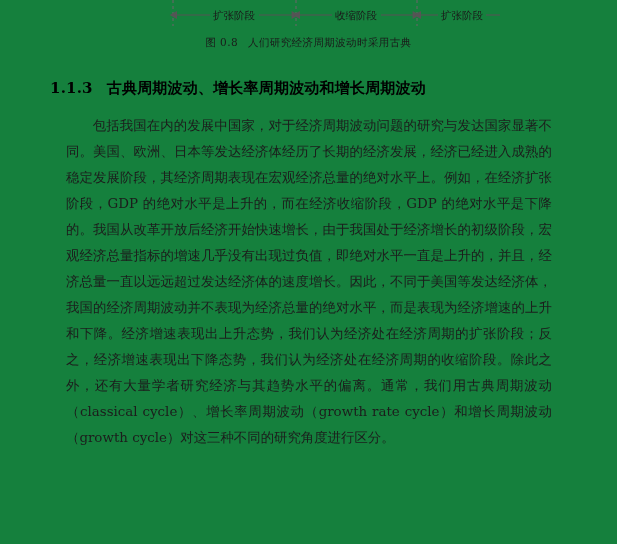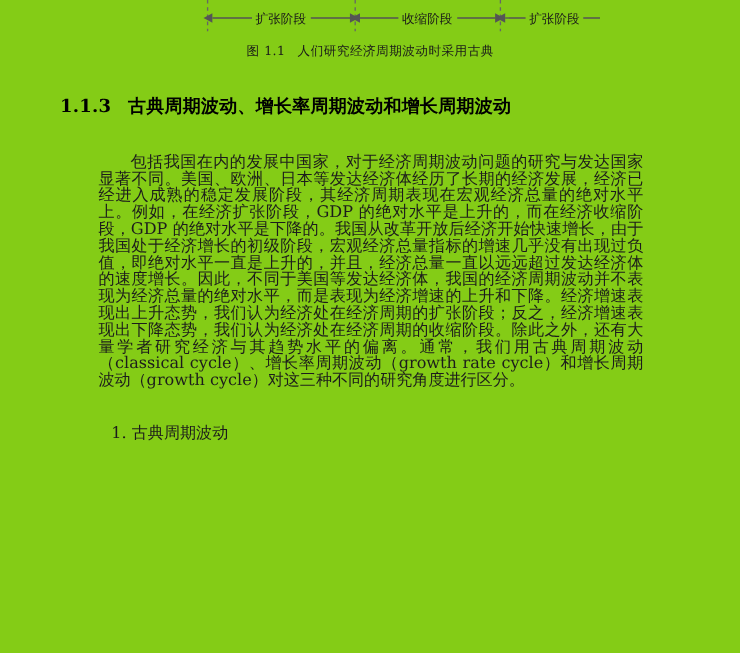--- a/index.html
+++ b/index.html
@@ -11,21 +11,21 @@
     width: 617px;
     height: 544px;
     overflow: hidden;
     font-family: "DejaVu Serif", "Liberation Serif", serif;
     color: #1a1a1a;
   }
   .page {
     position: relative;
     width: 617px;
     height: 544px;
-    background: #84cc16;
+    background: #15803d;
   }
 
   
   .figure-band {
     position: absolute;
     left: 0;
     top: 0;
     width: 617px;
     height: 30px;
     overflow: hidden;
@@ -61,23 +61,23 @@
   .section-heading .secnum { margin-right: 14px; }
 
   
   .body-col {
     position: absolute;
     left: 66px;
     top: 113px;
     width: 486px;
   }
   p.para {
-    margin: 16px;
+    margin: 0;
     font-size: 13.4px;
-    line-height: 14px;
+    line-height: 26px;
     text-align: justify;
     text-justify: inter-ideograph;
     text-indent: 2em;
     color: #1c1c1c;
     font-family: "DejaVu Serif", "Liberation Serif", serif;
   }
   p.subhead {
     margin: 0;
     padding-top: 10px;
     padding-bottom: 9px;
@@ -120,29 +120,28 @@
       <text x="356" y="19" font-family="DejaVu Serif, Liberation Serif, serif" font-size="10.5" fill="#1a1a1a" text-anchor="middle">收缩阶段</text>
       <line x1="381" y1="15" x2="413" y2="15" stroke="#555555" stroke-width="1.1" marker-end="url(#arrR)"></line>
 
       <line x1="421" y1="15" x2="438" y2="15" stroke="#555555" stroke-width="1.1" marker-start="url(#arrL)"></line>
       <text x="462" y="19" font-family="DejaVu Serif, Liberation Serif, serif" font-size="10.5" fill="#1a1a1a" text-anchor="middle">扩张阶段</text>
       <line x1="486" y1="15" x2="500" y2="15" stroke="#555555" stroke-width="1.1"></line>
     </svg>
   </div>
 
   <div class="fig-caption">
-    <span class="num">图 1.1</span><span>人们研究经济周期波动时采用古典</span>
+    <span class="num">图 0.8</span><span>人们研究经济周期波动时采用古典</span>
   </div>
 
   <div class="section-heading">
     <span class="secnum">1.1.3</span><span>古典周期波动、增长率周期波动和增长周期波动</span>
   </div>
 
   <div class="body-col">
 
     <p class="para">包括我国在内的发展中国家，对于经济周期波动问题的研究与发达国家显著不同。美国、欧洲、日本等发达经济体经历了长期的经济发展，经济已经进入成熟的稳定发展阶段，其经济周期表现在宏观经济总量的绝对水平上。例如，在经济扩张阶段，GDP 的绝对水平是上升的，而在经济收缩阶段，GDP 的绝对水平是下降的。我国从改革开放后经济开始快速增长，由于我国处于经济增长的初级阶段，宏观经济总量指标的增速几乎没有出现过负值，即绝对水平一直是上升的，并且，经济总量一直以远远超过发达经济体的速度增长。因此，不同于美国等发达经济体，我国的经济周期波动并不表现为经济总量的绝对水平，而是表现为经济增速的上升和下降。经济增速表现出上升态势，我们认为经济处在经济周期的扩张阶段；反之，经济增速表现出下降态势，我们认为经济处在经济周期的收缩阶段。除此之外，还有大量学者研究经济与其趋势水平的偏离。通常，我们用古典周期波动（classical cycle）、增长率周期波动（growth rate cycle）和增长周期波动（growth cycle）对这三种不同的研究角度进行区分。</p>
 
-    <p class="subhead">1. 古典周期波动</p>
 
 
   </div>
 
 </div>
 
 </body></html>

